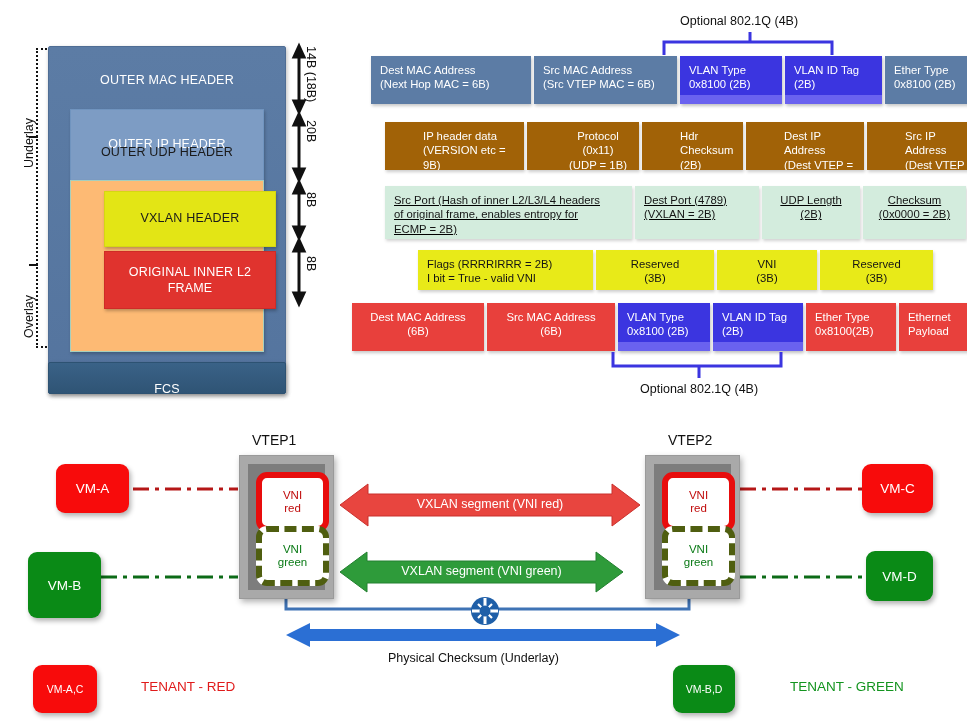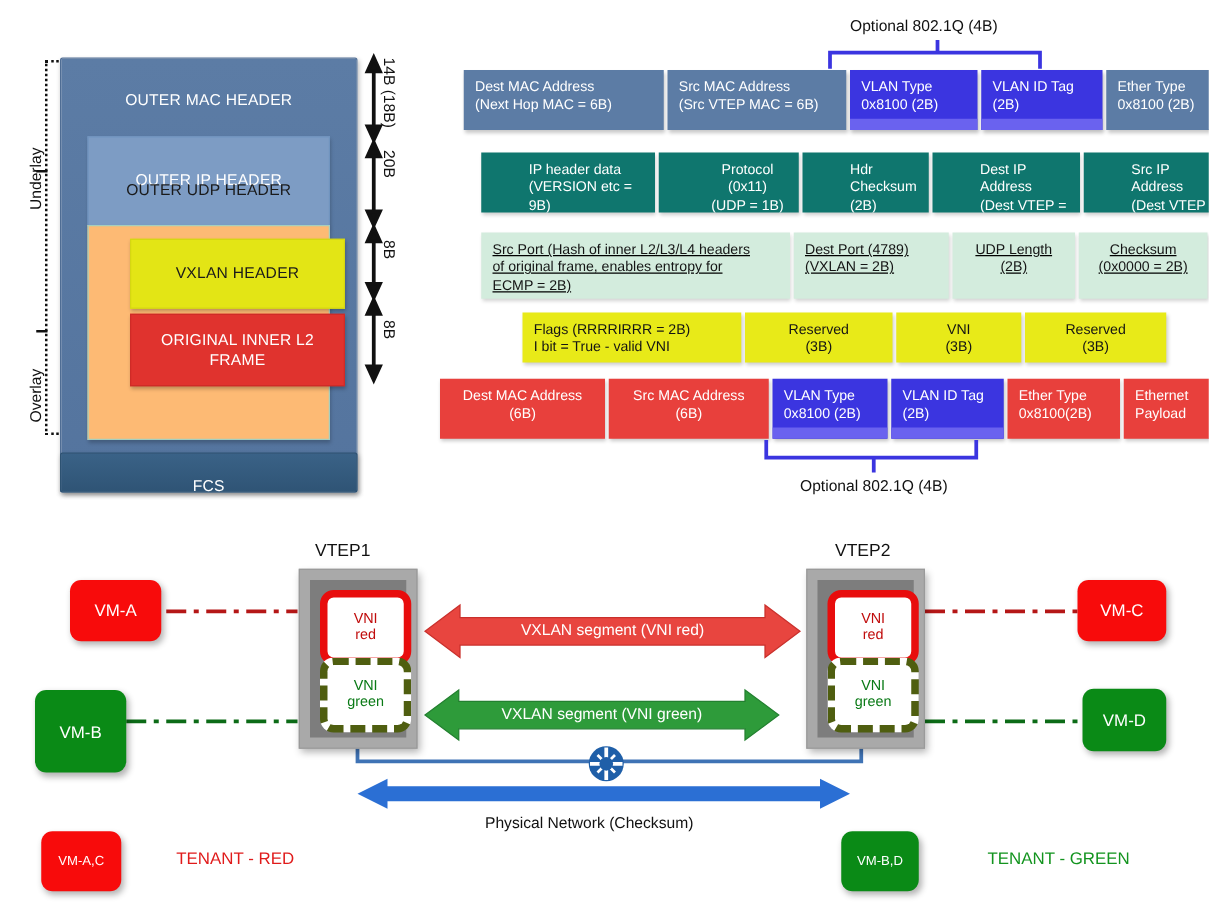--- a/index.html
+++ b/index.html
@@ -71,21 +71,21 @@
     padding:7px 8px 6px 9px;font-size:11.3px;line-height:1.28;
     margin-right:3px;overflow:hidden;
   }
   .cell:last-child{margin-right:0;}
   .cell-blue{background:#5c7ca5;color:#fff;box-shadow:1px 2px 3px rgba(0,0,0,.22);}
   .cell-vlan{background:#3b35e0;color:#fff;box-shadow:1px 2px 3px rgba(0,0,0,.25);}
   .cell-vlan::after{
     content:"";position:absolute;left:0;right:0;bottom:0;height:9px;
     background:#6a62ef;
   }
-  .cell-ip{background:#0f766e;color:#fff;box-shadow:1px 2px 3px rgba(0,0,0,.2);padding-left:38px;}
+  .cell-ip{background:#a16207;color:#fff;box-shadow:1px 2px 3px rgba(0,0,0,.2);padding-left:38px;}
   .cell-udp{background:#d3ecdd;color:#141414;box-shadow:1px 2px 3px rgba(0,0,0,.18);}
   .cell-vx{background:#e8ea18;color:#141414;box-shadow:1px 2px 3px rgba(0,0,0,.2);}
   .cell-red{background:#e8403c;color:#fff;box-shadow:1px 2px 3px rgba(0,0,0,.22);}
   .cell-redblue{background:#3b35e0;color:#fff;box-shadow:1px 2px 3px rgba(0,0,0,.25);}
   .cell-redblue::after{
     content:"";position:absolute;left:0;right:0;bottom:0;height:9px;
     background:#6a62ef;
   }
   .opt-label{
     position:absolute;font-size:12.5px;color:#111;white-space:nowrap;
@@ -322,21 +322,21 @@
     <path d="M8,8 L22,22 M22,8 L8,22" stroke="#fff" stroke-width="2.2"></path>
     <circle cx="15" cy="15" r="5.5" fill="#1f5fa8"></circle>
   </svg>
 </div>
 
 <div class="abs" style="left:286px;top:622px;width:394px;height:26px;">
   <svg class="over" width="394" height="26">
     <polygon points="0,13 24,1 24,7 370,7 370,1 394,13 370,25 370,19 24,19 24,25" fill="#2b6fd4"></polygon>
   </svg>
 </div>
-<span class="phys-text" style="left:388px;top:651px;">Physical Network (Checksum)</span>
+<span class="phys-text" style="left:388px;top:651px;">Physical Checksum (Underlay)</span>
 
 <div class="vm vm-red vm-small" style="left:33px;top:665px;width:64px;height:48px;">
   <span>VM-A,C</span>
 </div>
 <span class="tenant-text t-red" style="left:141px;top:679px;">TENANT - RED</span>
 
 <div class="vm vm-green vm-small" style="left:673px;top:665px;width:62px;height:48px;">
   <span>VM-B,D</span>
 </div>
 <span class="tenant-text t-green" style="left:790px;top:679px;">TENANT - GREEN</span>

